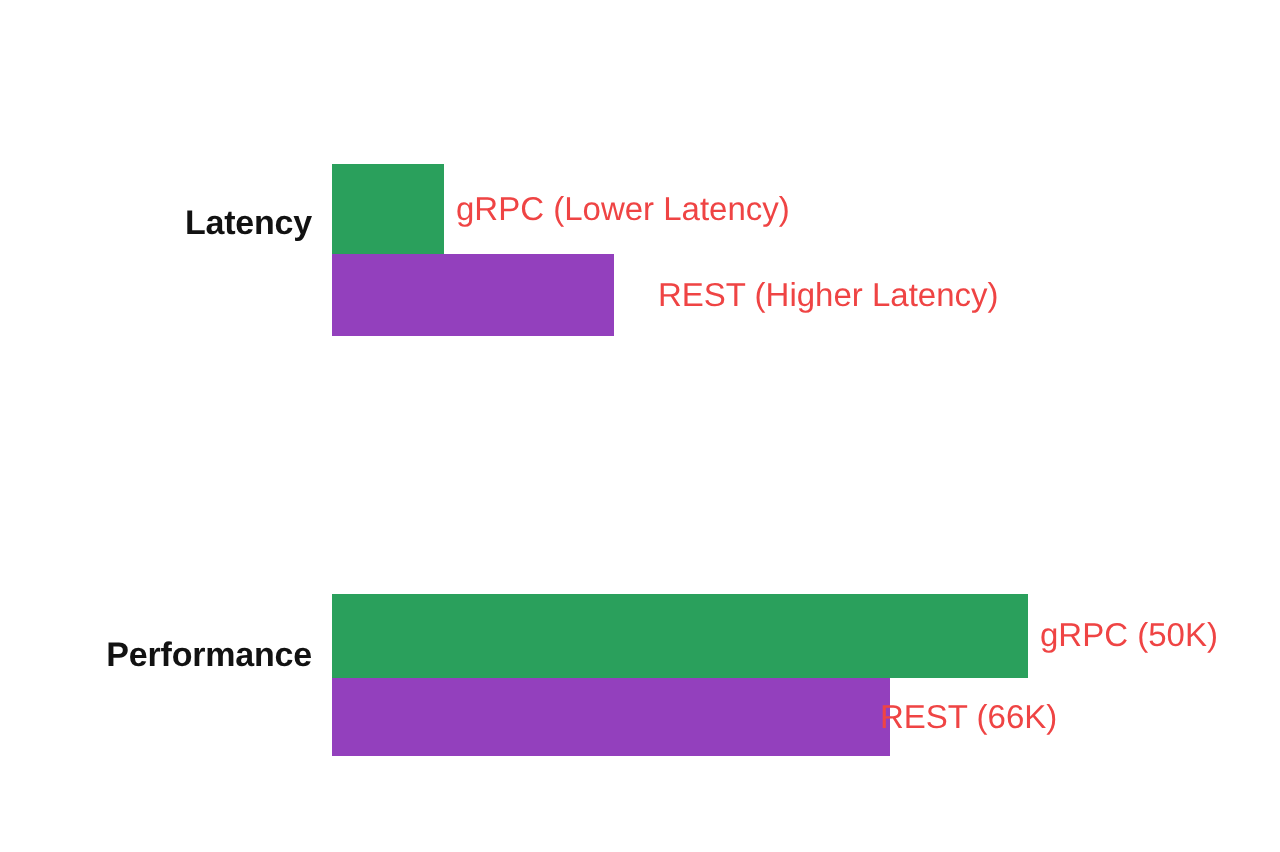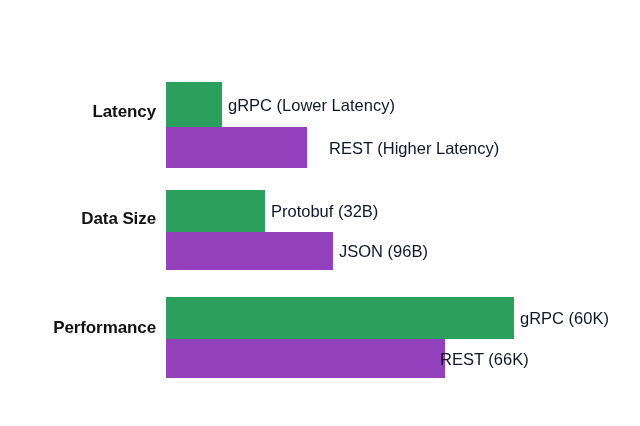--- a/index.html
+++ b/index.html
@@ -49,21 +49,21 @@
     position: absolute;
     left: 0;
     top: 0;
     height: 100%;
   }
   .bar-value-label {
     position: absolute;
     top: 50%;
     transform: translateY(-50%);
     font-size: 16.5px;
-    color: #0f172a;
+    color: #ef4444;
     white-space: nowrap;
     line-height: 1;
     padding-left: 6px;
   }
 
   
   #group-latency      { top: 82px;  height: 86px; }
   #group-datasize     { top: 190px; height: 80px; }
   #group-performance  { top: 297px; height: 81px; }
 
@@ -99,40 +99,27 @@
       <div class="bar series-a" id="bar-latency-grpc-fill" style="width: 56px; background: rgb(42, 160, 92);"></div>
       <div class="bar-value-label" style="left: 56px;">gRPC (Lower Latency)</div>
     </div>
 
     <div class="bar-row" id="bar-latency-rest">
       <div class="bar series-b" id="bar-latency-rest-fill" style="width: 141px; background: rgb(147, 64, 189);"></div>
       <div class="bar-value-label" style="left: 141px; margin-left: 16px;">REST (Higher Latency)</div>
     </div>
   </div>
 
-  <div class="group" id="group-datasize">
-    <div class="cat-label">Data Size</div>
-
-    <div class="bar-row" id="bar-datasize-grpc">
-      <div class="bar series-a" id="bar-datasize-grpc-fill" style="width: 99px; background: rgb(42, 160, 92);"></div>
-      <div class="bar-value-label" style="left: 99px;">Protobuf (32B)</div>
-    </div>
-
-    <div class="bar-row" id="bar-datasize-rest">
-      <div class="bar series-b" id="bar-datasize-rest-fill" style="width: 167px; background: rgb(147, 64, 189);"></div>
-      <div class="bar-value-label" style="left: 167px;">JSON (96B)</div>
-    </div>
-  </div>
 
   <div class="group" id="group-performance">
     <div class="cat-label">Performance</div>
 
     <div class="bar-row" id="bar-performance-grpc">
       <div class="bar series-a" id="bar-performance-grpc-fill" style="width: 348px; background: rgb(42, 160, 92);"></div>
-      <div class="bar-value-label" style="left: 348px;">gRPC (60K)</div>
+      <div class="bar-value-label" style="left: 348px;">gRPC (50K)</div>
     </div>
 
     <div class="bar-row" id="bar-performance-rest">
       <div class="bar series-b" id="bar-performance-rest-fill" style="width: 279px; background: rgb(147, 64, 189);"></div>
       <div class="bar-value-label" style="left: 268px;">REST (66K)</div>
     </div>
   </div>
 
 </div>
 

